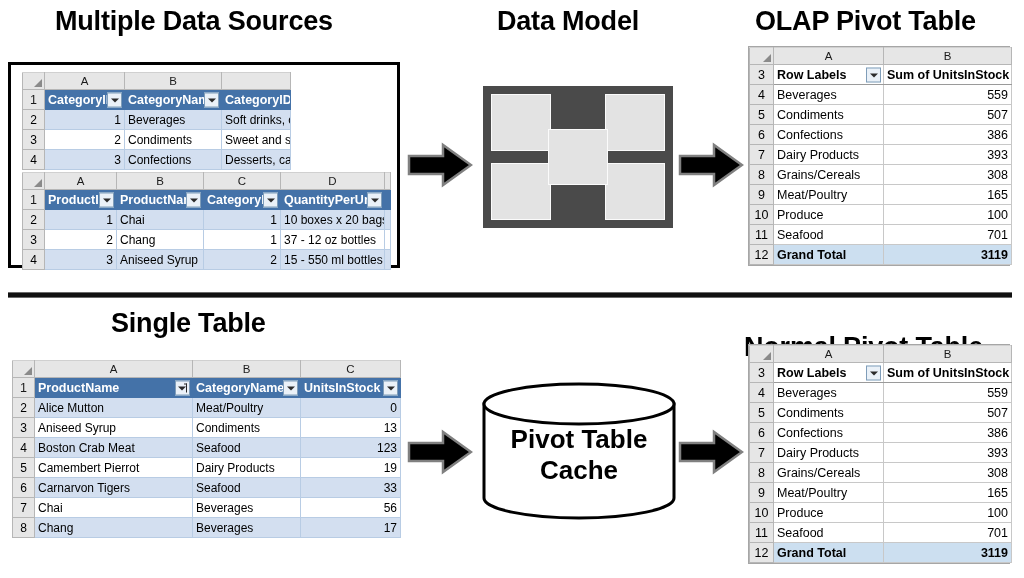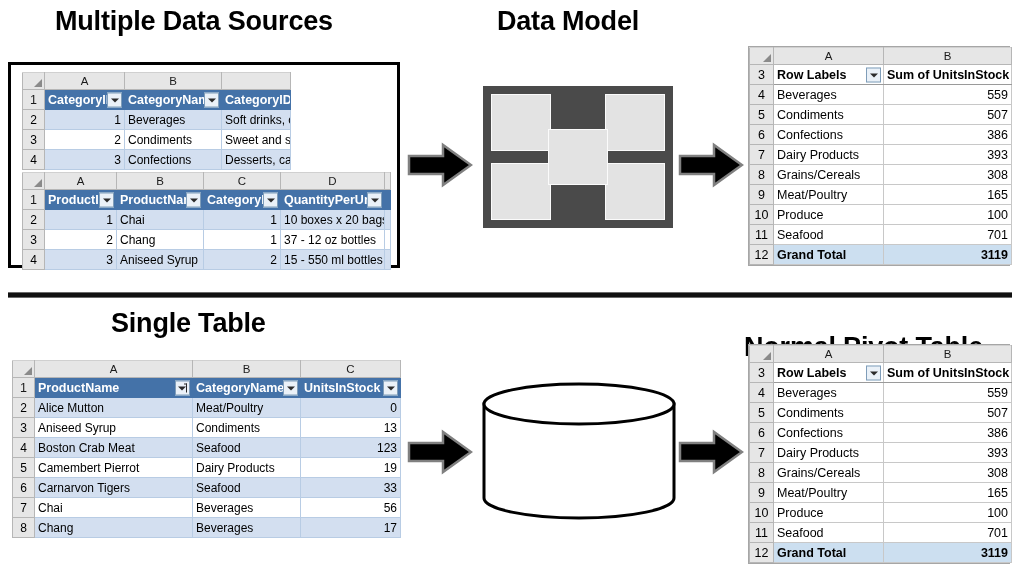--- a/index.html
+++ b/index.html
@@ -131,20 +131,21 @@
     font-weight:bold;font-size:26px;line-height:31px;color:#000;
   }
 </style>
 </head>
 <body>
 
 <div class="stage">
 
   <div class="title" id="t-multi">Multiple Data Sources</div>
   <div class="title" id="t-model">Data Model</div>
+  <div class="title" id="t-olap">OLAP Pivot Table</div>
   <div class="title" id="t-single">Single Table</div>
   <div class="title" id="t-normal">Normal Pivot Table</div>
 
   <div class="divider"></div>
 
   <div class="srcbox"></div>
 
   <div class="xl" id="cat-sheet" style="left:22px;top:72px;width:268px;">
     <table>
       <colgroup>
@@ -466,20 +467,24 @@
       <path d="M2 14 L36 14 L36 3 L64 23 L36 43 L36 32 L2 32 Z" fill="#000" stroke="#808080" stroke-width="2.5" stroke-linejoin="miter"></path>
     </svg>
   </div>
 
   <div class="cyl">
     <svg width="196" height="138" viewBox="0 0 196 138">
       <path d="M3 22 L3 116 A95 20 0 0 0 193 116 L193 22 Z" fill="#ffffff" stroke="#000" stroke-width="3"></path>
       <ellipse cx="98" cy="22" rx="95" ry="20" fill="#ffffff" stroke="#000" stroke-width="3"></ellipse>
     </svg>
   </div>
+  <div class="cyllabel">
+    <div>Pivot Table</div>
+    <div>Cache</div>
+  </div>
 
   <div class="xl pv pvouter" id="normal" style="left:748px;top:344px;width:262px;">
     <table>
       <colgroup>
           <col style="width:24px">
           <col style="width:110px">
           <col style="width:128px">
         </colgroup>
       <tbody>
           <tr class="colhead">

